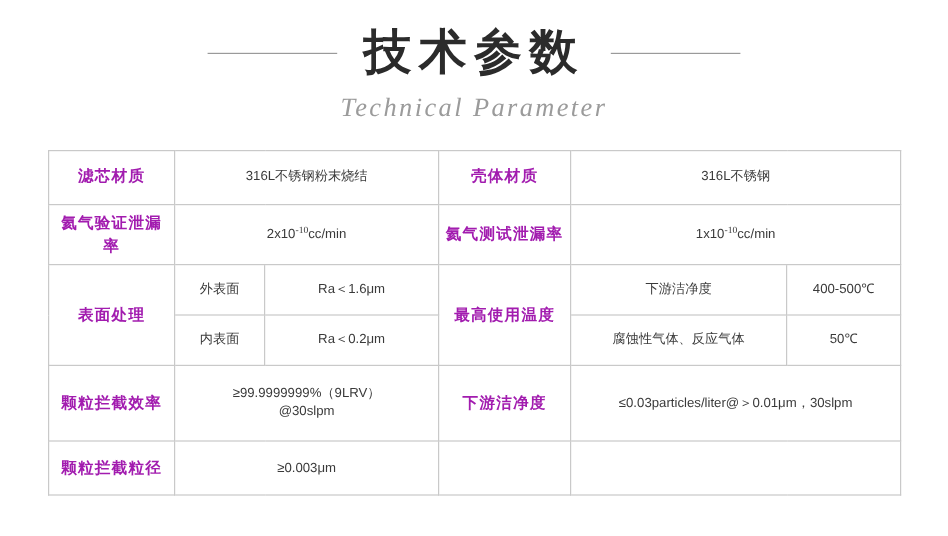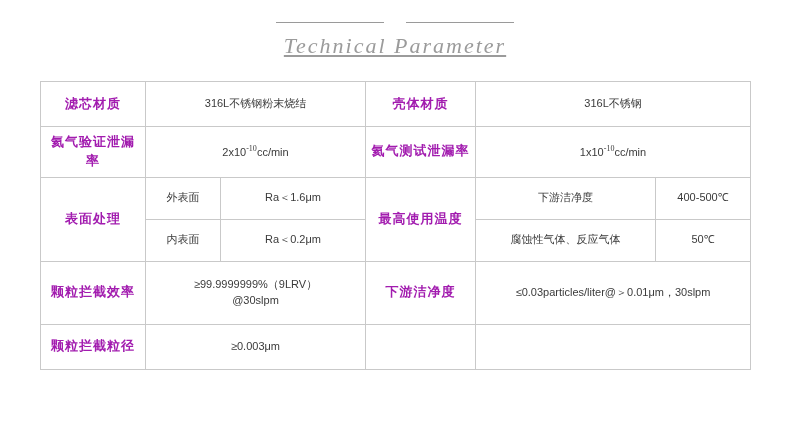--- a/index.html
+++ b/index.html
@@ -45,21 +45,20 @@
     line-height: 1.12;
     white-space: nowrap;
   }
   .sub-title {
     margin-top: 10px;
     font-family: "Liberation Serif", serif;
     font-style: italic;
     font-size: 22px;
     letter-spacing: 2px;
     color: #9b9b9b;
-    text-decoration: underline;
   }
 
   
   .table-wrap {
     margin: 22px auto 0 auto;
     width: 710px;
   }
   table.spec {
     width: 710px;
     border-collapse: collapse;
@@ -103,20 +102,21 @@
   }
 </style>
 </head>
 <body>
 
 <div class="page">
 
   <div class="header">
     <div class="title-row">
       <span class="title-rule"></span>
+      <span class="main-title">技术参数</span>
       <span class="title-rule"></span>
     </div>
     <div class="sub-title">Technical Parameter</div>
   </div>
 
   <div class="table-wrap">
     <table class="spec">
       <colgroup>
         <col style="width:105px">
         <col style="width:75px">

